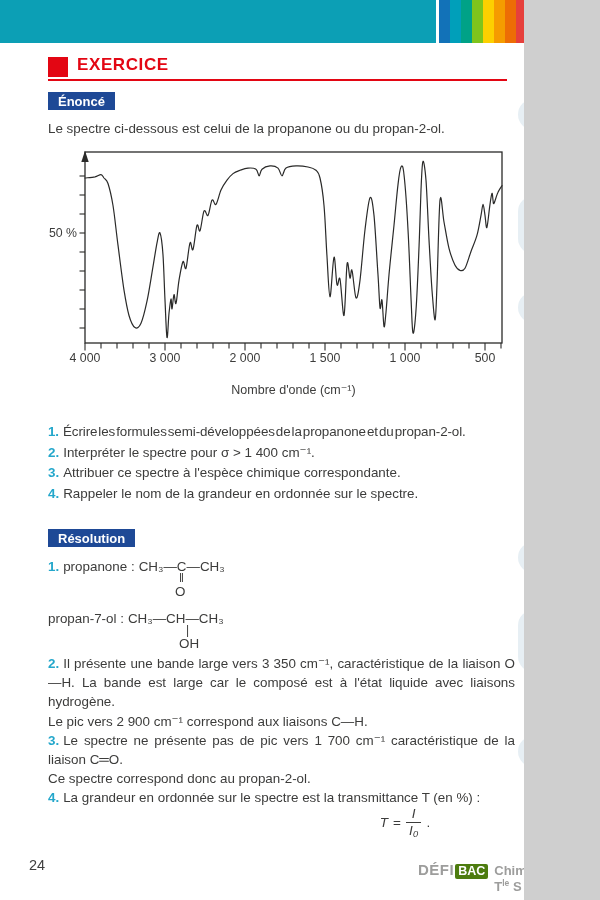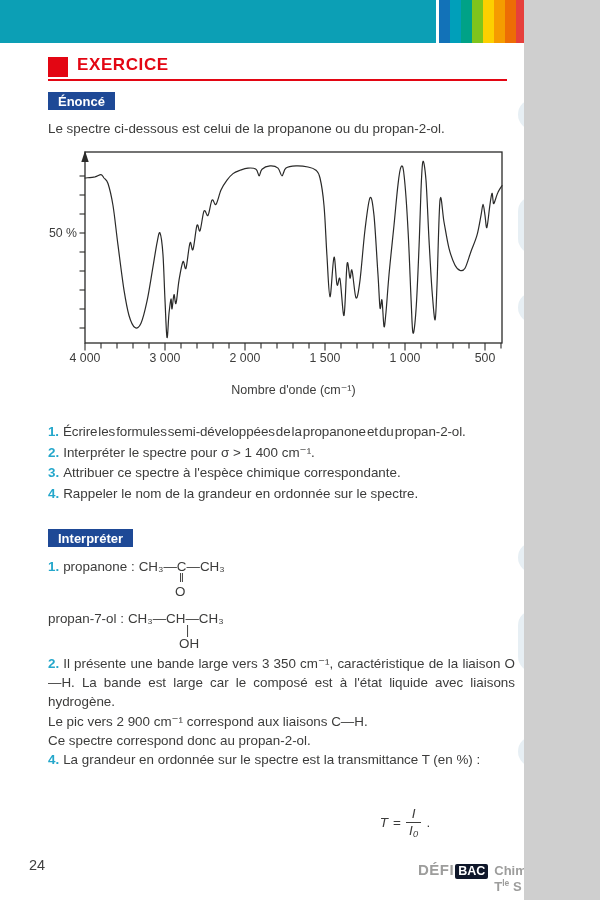--- a/index.html
+++ b/index.html
@@ -52,21 +52,21 @@
   .tformula{position:absolute;left:340px;top:806px;width:130px;font-size:13.5px;
             display:flex;align-items:center;justify-content:center;gap:5px;}
   .it{font-style:italic;}
   .frac{display:inline-flex;flex-direction:column;text-align:center;line-height:1.15;}
   .fnum{border-bottom:1px solid #3c3c3b;padding:0 4px;}
   .fden{padding:0 3px;}
   
   .pagenum{position:absolute;left:29px;top:857px;font-size:14.5px;color:#404040;}
   .brand{position:absolute;left:418px;top:861px;display:flex;align-items:baseline;color:#9d9d9c;font-weight:bold;}
   .brand-defi{font-size:15px;letter-spacing:.5px;}
-  .brand-bac{font-size:12.5px;background:#0f172a;color:#fff;padding:0 3px 1px;margin-left:1px;border-radius:2px;}
+  .brand-bac{font-size:12.5px;background:#4d7c0f;color:#fff;padding:0 3px 1px;margin-left:1px;border-radius:2px;}
   .brand-series{font-size:13px;margin-left:6px;}
   .brand-series sup{font-size:8.5px;}
 </style>
 </head>
 <body>
 
 <div class="page">
 
   <div class="topbar"></div>
   <div class="stripes">
@@ -147,37 +147,38 @@
     </svg>
   <div class="xlabel">Nombre d'onde (cm⁻¹)</div>
 
   <div class="questions">
     <p class="q1"><span class="qnum">1.</span><span>Écrire les formules semi-développées de la propanone et du propan-2-ol.</span></p>
     <p><span class="qnum">2.</span><span>Interpréter le spectre pour σ &gt; 1 400 cm⁻¹.</span></p>
     <p><span class="qnum">3.</span><span>Attribuer ce spectre à l'espèce chimique correspondante.</span></p>
     <p><span class="qnum">4.</span><span>Rappeler le nom de la grandeur en ordonnée sur le spectre.</span></p>
   </div>
 
-  <div class="badge" id="badge-resolution">Interpréter</div>
+  <div class="badge" id="badge-resolution">Résolution</div>
 
   <div id="f1">
     <span class="pnum">1.</span><span>propanone :</span><span class="chain">CH₃—C—CH₃</span>
   </div>
   <div id="f1-bond">‖</div>
   <div id="f1-atom">O</div>
 
   <div id="f2">
     <span>propan-7-ol :</span><span class="chain">CH₃—CH—CH₃</span>
   </div>
   <div id="f2-bond">|</div>
   <div id="f2-atom">OH</div>
 
   <div class="para">
     <p><span class="pnum">2.</span><span>Il présente une bande large vers 3 350 cm⁻¹, caractéristique de la liaison O—H. La bande est large car le composé est à l'état liquide avec liaisons hydrogène.</span></p>
     <p><span class="pnum"></span><span>Le pic vers 2 900 cm⁻¹ correspond aux liaisons C—H.</span></p>
+    <p><span class="pnum">3.</span><span>Le spectre ne présente pas de pic vers 1 700 cm⁻¹ caractéristique de la liaison C═O.</span></p>
     <p><span class="pnum"></span><span>Ce spectre correspond donc au propan-2-ol.</span></p>
     <p><span class="pnum">4.</span><span>La grandeur en ordonnée sur le spectre est la transmittance T (en %) :</span></p>
   </div>
 
   <div class="tformula">
     <span class="it">T</span>
     <span>=</span>
     <span class="frac">
       <span class="fnum it">I</span>
       <span class="fden it">I₀</span>

